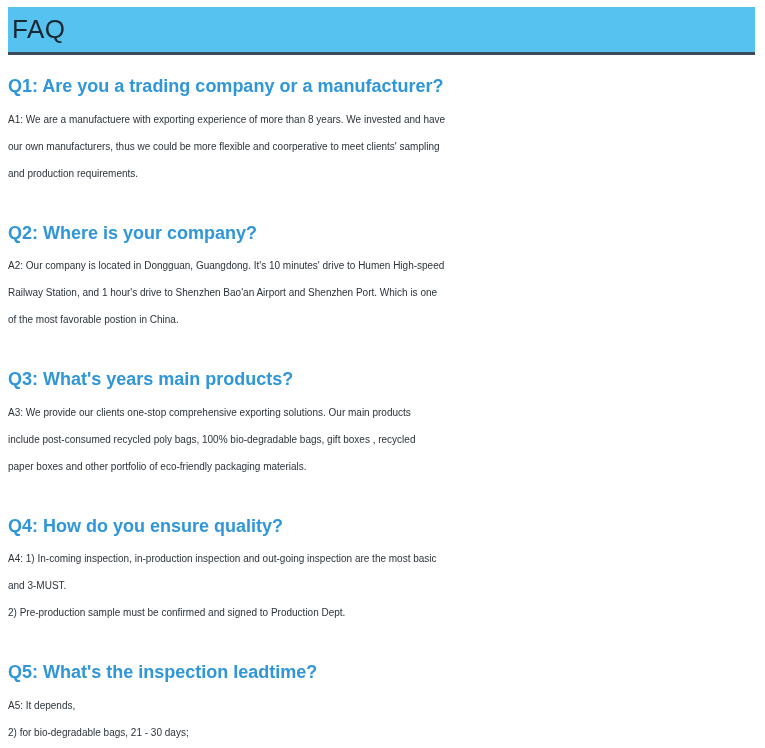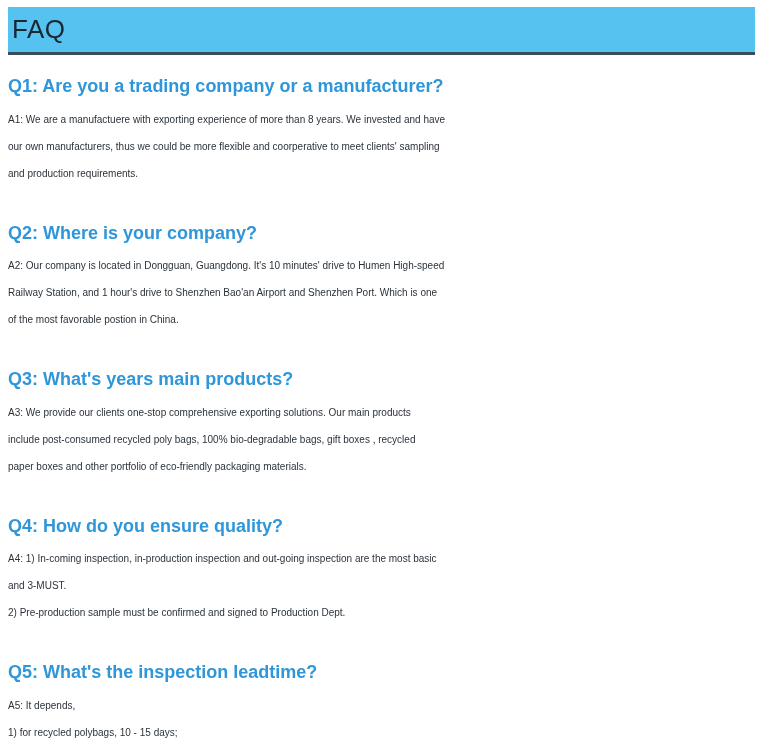--- a/index.html
+++ b/index.html
@@ -93,18 +93,17 @@
           <div class="answer-line">A4: 1) In-coming inspection, in-production inspection and out-going inspection are the most basic</div>
           <div class="answer-line">and 3-MUST.</div>
           <div class="answer-line">2) Pre-production sample must be confirmed and signed to Production Dept.</div>
         </div>
   </section>
 
   <section class="faq-section">
     <h2 class="question">Q5: What's the inspection leadtime?</h2>
     <div class="answer">
           <div class="answer-line">A5: It depends,</div>
-          <div class="answer-line">1) for recycled polybags, 10 - 15 days;</div>
           <div class="answer-line">2) for bio-degradable bags, 21 - 30 days;</div>
         </div>
   </section>
 </main>
 </div>
 
 </body></html>

